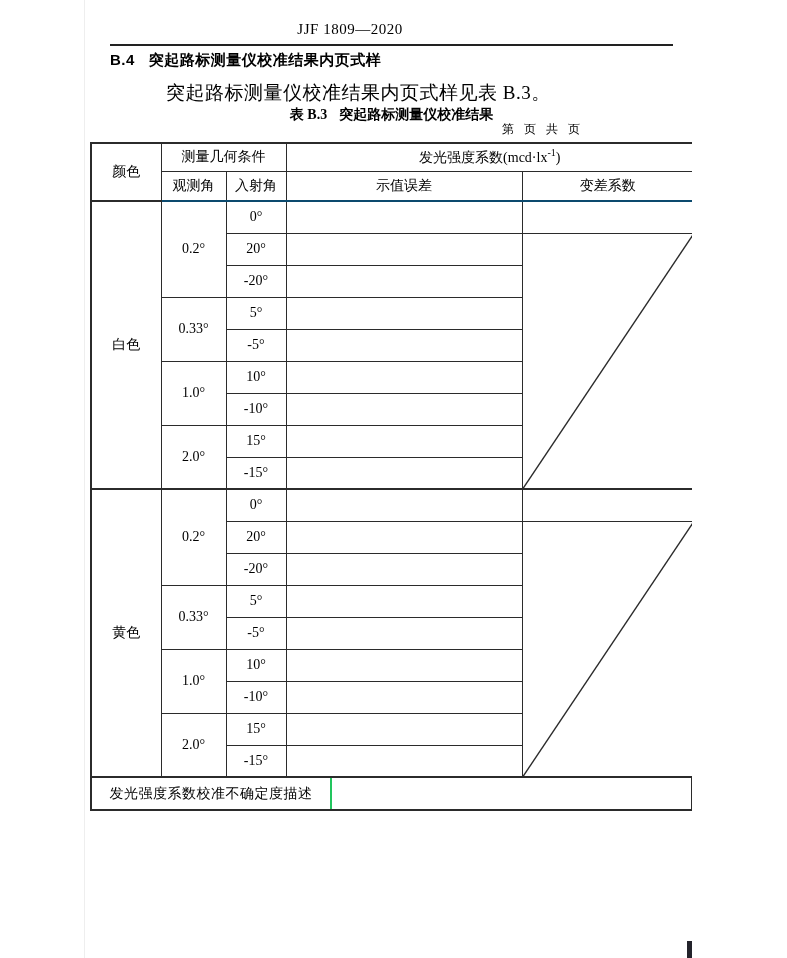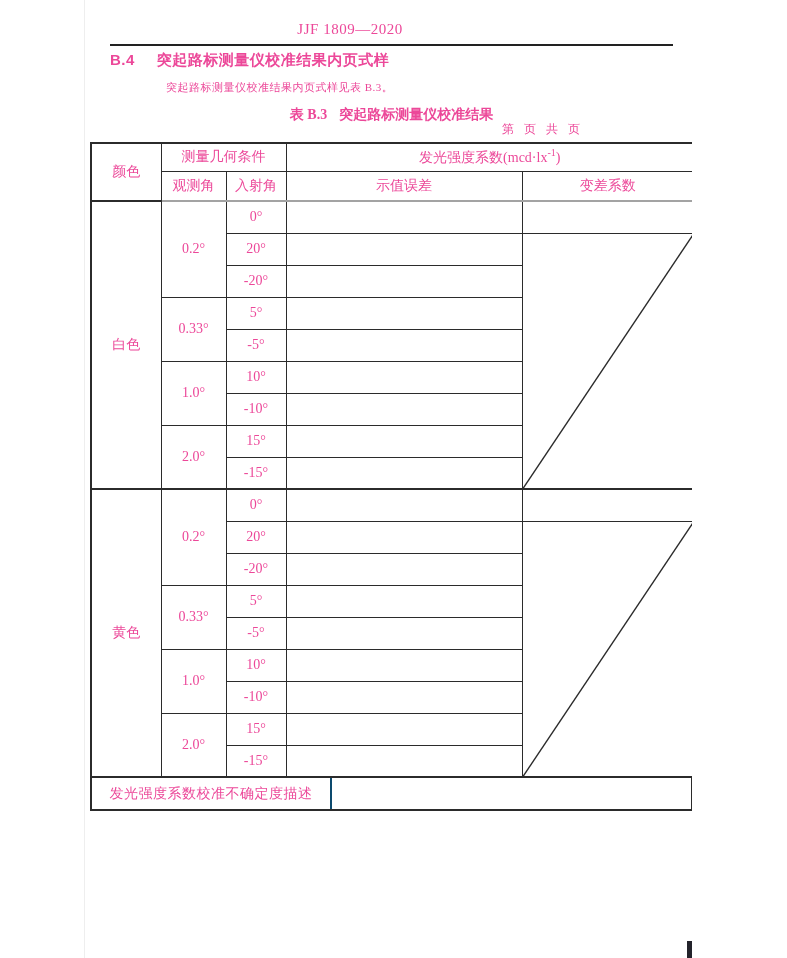--- a/index.html
+++ b/index.html
@@ -1,67 +1,67 @@
 <!DOCTYPE html>
 <html><head>
 <meta charset="utf-8">
 <style>
   * { margin:0; padding:0; box-sizing:border-box; }
   html, body { background:#ffffff; }
   .page {
     position:relative; width:692px; height:958px; background:#ffffff; overflow:hidden;
-    font-family:"Liberation Serif","DejaVu Serif",serif; color:#ec4899;
+    font-family:"Liberation Serif","DejaVu Serif",serif; color:#000000;
   }
   .page-edge-line { position:absolute; left:84px; top:0; width:1px; height:100%; background:#eeeeee; }
   .corner-mark { position:absolute; right:0; bottom:0; width:5px; height:17px; background:#23232b; }
 
   .standard-code {
     position:absolute; top:21px; left:110px; width:480px; text-align:center;
     font-size:15px; letter-spacing:0.5px;
   }
   .header-rule { position:absolute; top:44px; left:110px; width:563px; height:2px; background:#222222; }
   .section-heading {
     position:absolute; top:51px; left:110px;
     font-family:"Liberation Sans","DejaVu Sans",sans-serif; font-weight:bold; font-size:15px;
     letter-spacing:0.5px;
   }
-  .section-heading .num { margin-right:22px; }
-  .intro { position:absolute; top:80px; left:166px; font-size:11px; letter-spacing:0.5px;text-align:center; }
+  .section-heading .num { margin-right:14px; }
+  .intro { position:absolute; top:80px; left:166px; font-size:19px; letter-spacing:0.5px;text-align:center; }
   .caption {
     position:absolute; top:106px; left:90px; width:603px; text-align:center;
     font-family:"Liberation Sans","DejaVu Sans",sans-serif; font-weight:bold; font-size:14px;
   }
   .caption .cap-label { margin-right:12px;font-family:Liberation Serif, serif; }
   .page-indicator { position:absolute; top:121px; right:112px; font-size:12px; word-spacing:7px; }
 
   .table-wrap { position:absolute; top:142px; left:90px; width:606px; }
   table.caltable {
     border-collapse:collapse; table-layout:fixed; width:603px;
     border:2px solid #2b2b2b;
   }
   .caltable td, .caltable th {
     border:1px solid #2b2b2b; text-align:center; vertical-align:middle;
     font-weight:normal; font-size:14px; padding:0; overflow:hidden;
   }
   tr.head1 th { height:28px; }
-  tr.head2 th { height:30px; border-bottom:2px solid #a3a3a3; }
+  tr.head2 th { height:30px; border-bottom:2px solid #0c4a6e; }
   th.th-color { border-bottom:2px solid #2b2b2b;margin-left:36px; }
   tbody td { height:32px; }
   td.sec-top { border-top:2px solid #2b2b2b; }
   sup { font-size:10px; line-height:1; }
   .na-cell { position:relative; padding:0; }
   .na-cell svg { position:absolute; left:0; top:0; width:100%; height:100%; display:block; }
   .na-cell line { stroke:#2b2b2b; stroke-width:1.4; }
 
   .footer-row {
     display:flex; width:603px; height:33px;
     border:2px solid #2b2b2b; border-top:none; background:#ffffff;
   }
   .footer-label {
-    width:240px; border-right:2px solid #0c4a6e;
+    width:240px; border-right:2px solid #22c55e;
     display:flex; align-items:center; justify-content:center;
     font-size:14px; letter-spacing:0.5px;
   }
   .footer-value { flex:1; }
 </style>
 </head>
 <body>
 
 <div class="page">
   <div class="page-edge-line"></div>

